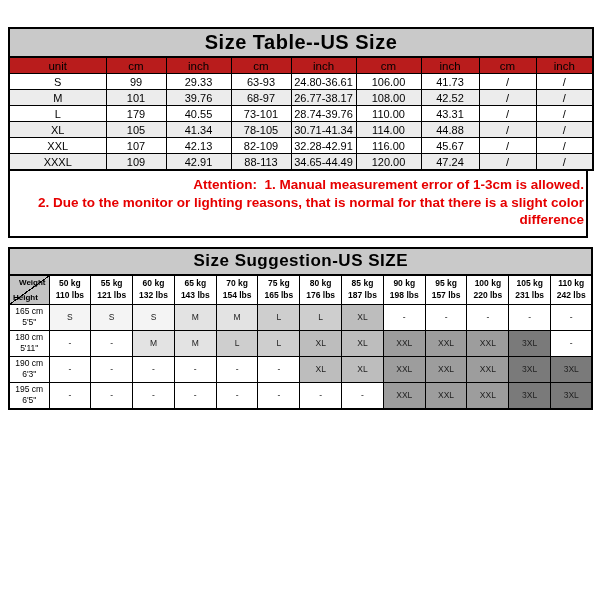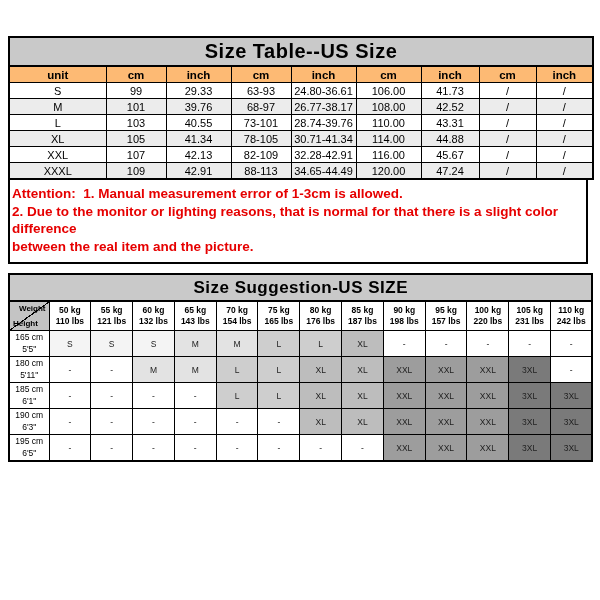--- a/index.html
+++ b/index.html
@@ -1,40 +1,40 @@
 <!DOCTYPE html>
 <html><head>
 <meta charset="utf-8">
 <style>
   html,body { margin:0; padding:0; }
   body {
     width:600px; height:600px; background:#ffffff;
     font-family:"Liberation Sans", sans-serif; color:#000;
     position:relative; overflow:hidden;
   }
-  .wrap { padding:36px 8px 0 8px; }
+  .wrap { padding:27px 8px 0 8px; }
 
   table { border-collapse:collapse; width:584px; table-layout:fixed; border:2px solid #000; }
   th, td { border:1px solid #000; text-align:center; vertical-align:middle; padding:0 1px; overflow:hidden; }
 
   
   .t1 .title-cell { background:#c9c9c9; font-size:20px; font-weight:bold; height:27px; border-bottom:2px solid #000; letter-spacing:0.5px; }
   .t1 thead th.grp { background:#ffffff; font-weight:bold; font-size:11.5px; height:17px; }
-  .t1 .unit-row td { background:#fdba74; font-weight:bold; font-size:11.5px; height:15px; }
+  .t1 .unit-row td { background:#b91c1c; font-weight:normal; font-size:11.5px; height:15px; }
   .t1 tbody th, .t1 tbody td { font-size:11px; font-weight:normal; height:15px; white-space:nowrap; }
   .t1 tbody tr.alt { background:#ececec; }
 
   
   .attention {
     width:580px; border:2px solid #000; border-top:none;
     padding:5px 2px 7px 2px; box-sizing:border-box; background:#fff;
   }
   .attention div {
     color:#e60000; font-weight:bold; font-size:13.5px; line-height:1.3;
-    text-align:left; white-space:pre-wrap;
+    text-align:right; white-space:pre-wrap;
   }
 
   .gap { height:9px; }
 
   
   .t2 .title-cell { background:#c9c9c9; font-size:17px; font-weight:bold; height:25px; border-bottom:2px solid #000; letter-spacing:0.5px; }
   .t2 th.weight { background:#ffffff; font-weight:bold; font-size:8.5px; line-height:1.35; height:26px; white-space:normal; padding:1px 0;margin-top:24px; }
   .t2 td.corner {
     background-color:#c4c4c4; position:relative; padding:0;
     background-image:linear-gradient(to bottom right, rgba(0,0,0,0) 48.8%, #000 48.8%, #000 51.2%, rgba(0,0,0,0) 51.2%);
@@ -95,21 +95,21 @@
           <td>39.76</td>
           <td>68-97</td>
           <td>26.77-38.17</td>
           <td>108.00</td>
           <td>42.52</td>
           <td>/</td>
           <td>/</td>
         </tr>
         <tr class="">
           <th>L</th>
-          <td>103</td>
+          <td>179</td>
           <td>40.55</td>
           <td>73-101</td>
           <td>28.74-39.76</td>
           <td>110.00</td>
           <td>43.31</td>
           <td>/</td>
           <td>/</td>
         </tr>
         <tr class="alt">
           <th>XL</th>
@@ -143,21 +143,20 @@
           <td>47.24</td>
           <td>/</td>
           <td>/</td>
         </tr>
       </tbody>
   </table>
 
   <div class="attention">
     <div>Attention:  1. Manual measurement error of 1-3cm is allowed.</div>
     <div>2. Due to the monitor or lighting reasons, that is normal for that there is a slight color difference</div>
-    <div>between the real item and the picture.</div>
   </div>
 
   <div class="gap"></div>
 
   <table class="t2">
     <colgroup id="t2-cols">
         <col style="width:40px">
         <col style="width:41.8px">
         <col style="width:41.8px">
         <col style="width:41.8px">
@@ -269,39 +268,20 @@
           <td style="background-color: rgb(189, 189, 189);">XL</td>
           <td style="background-color: rgb(189, 189, 189);">XL</td>
           <td style="background-color: rgb(157, 157, 157);">XXL</td>
           <td style="background-color: rgb(157, 157, 157);">XXL</td>
           <td style="background-color: rgb(157, 157, 157);">XXL</td>
           <td style="background-color: rgb(122, 122, 122);">3XL</td>
           <td style="background-color: rgb(255, 255, 255);">-</td>
         </tr>
         <tr>
           <th class="height">
-            <div>185 cm</div>
-            <div>6'1"</div>
-          </th>
-          <td style="background-color: rgb(255, 255, 255);">-</td>
-          <td style="background-color: rgb(255, 255, 255);">-</td>
-          <td style="background-color: rgb(255, 255, 255);">-</td>
-          <td style="background-color: rgb(255, 255, 255);">-</td>
-          <td style="background-color: rgb(206, 206, 206);">L</td>
-          <td style="background-color: rgb(206, 206, 206);">L</td>
-          <td style="background-color: rgb(189, 189, 189);">XL</td>
-          <td style="background-color: rgb(189, 189, 189);">XL</td>
-          <td style="background-color: rgb(157, 157, 157);">XXL</td>
-          <td style="background-color: rgb(157, 157, 157);">XXL</td>
-          <td style="background-color: rgb(157, 157, 157);">XXL</td>
-          <td style="background-color: rgb(122, 122, 122);">3XL</td>
-          <td style="background-color: rgb(122, 122, 122);">3XL</td>
-        </tr>
-        <tr>
-          <th class="height">
             <div>190 cm</div>
             <div>6'3"</div>
           </th>
           <td style="background-color: rgb(255, 255, 255);">-</td>
           <td style="background-color: rgb(255, 255, 255);">-</td>
           <td style="background-color: rgb(255, 255, 255);">-</td>
           <td style="background-color: rgb(255, 255, 255);">-</td>
           <td style="background-color: rgb(255, 255, 255);">-</td>
           <td style="background-color: rgb(255, 255, 255);">-</td>
           <td style="background-color: rgb(189, 189, 189);">XL</td>

